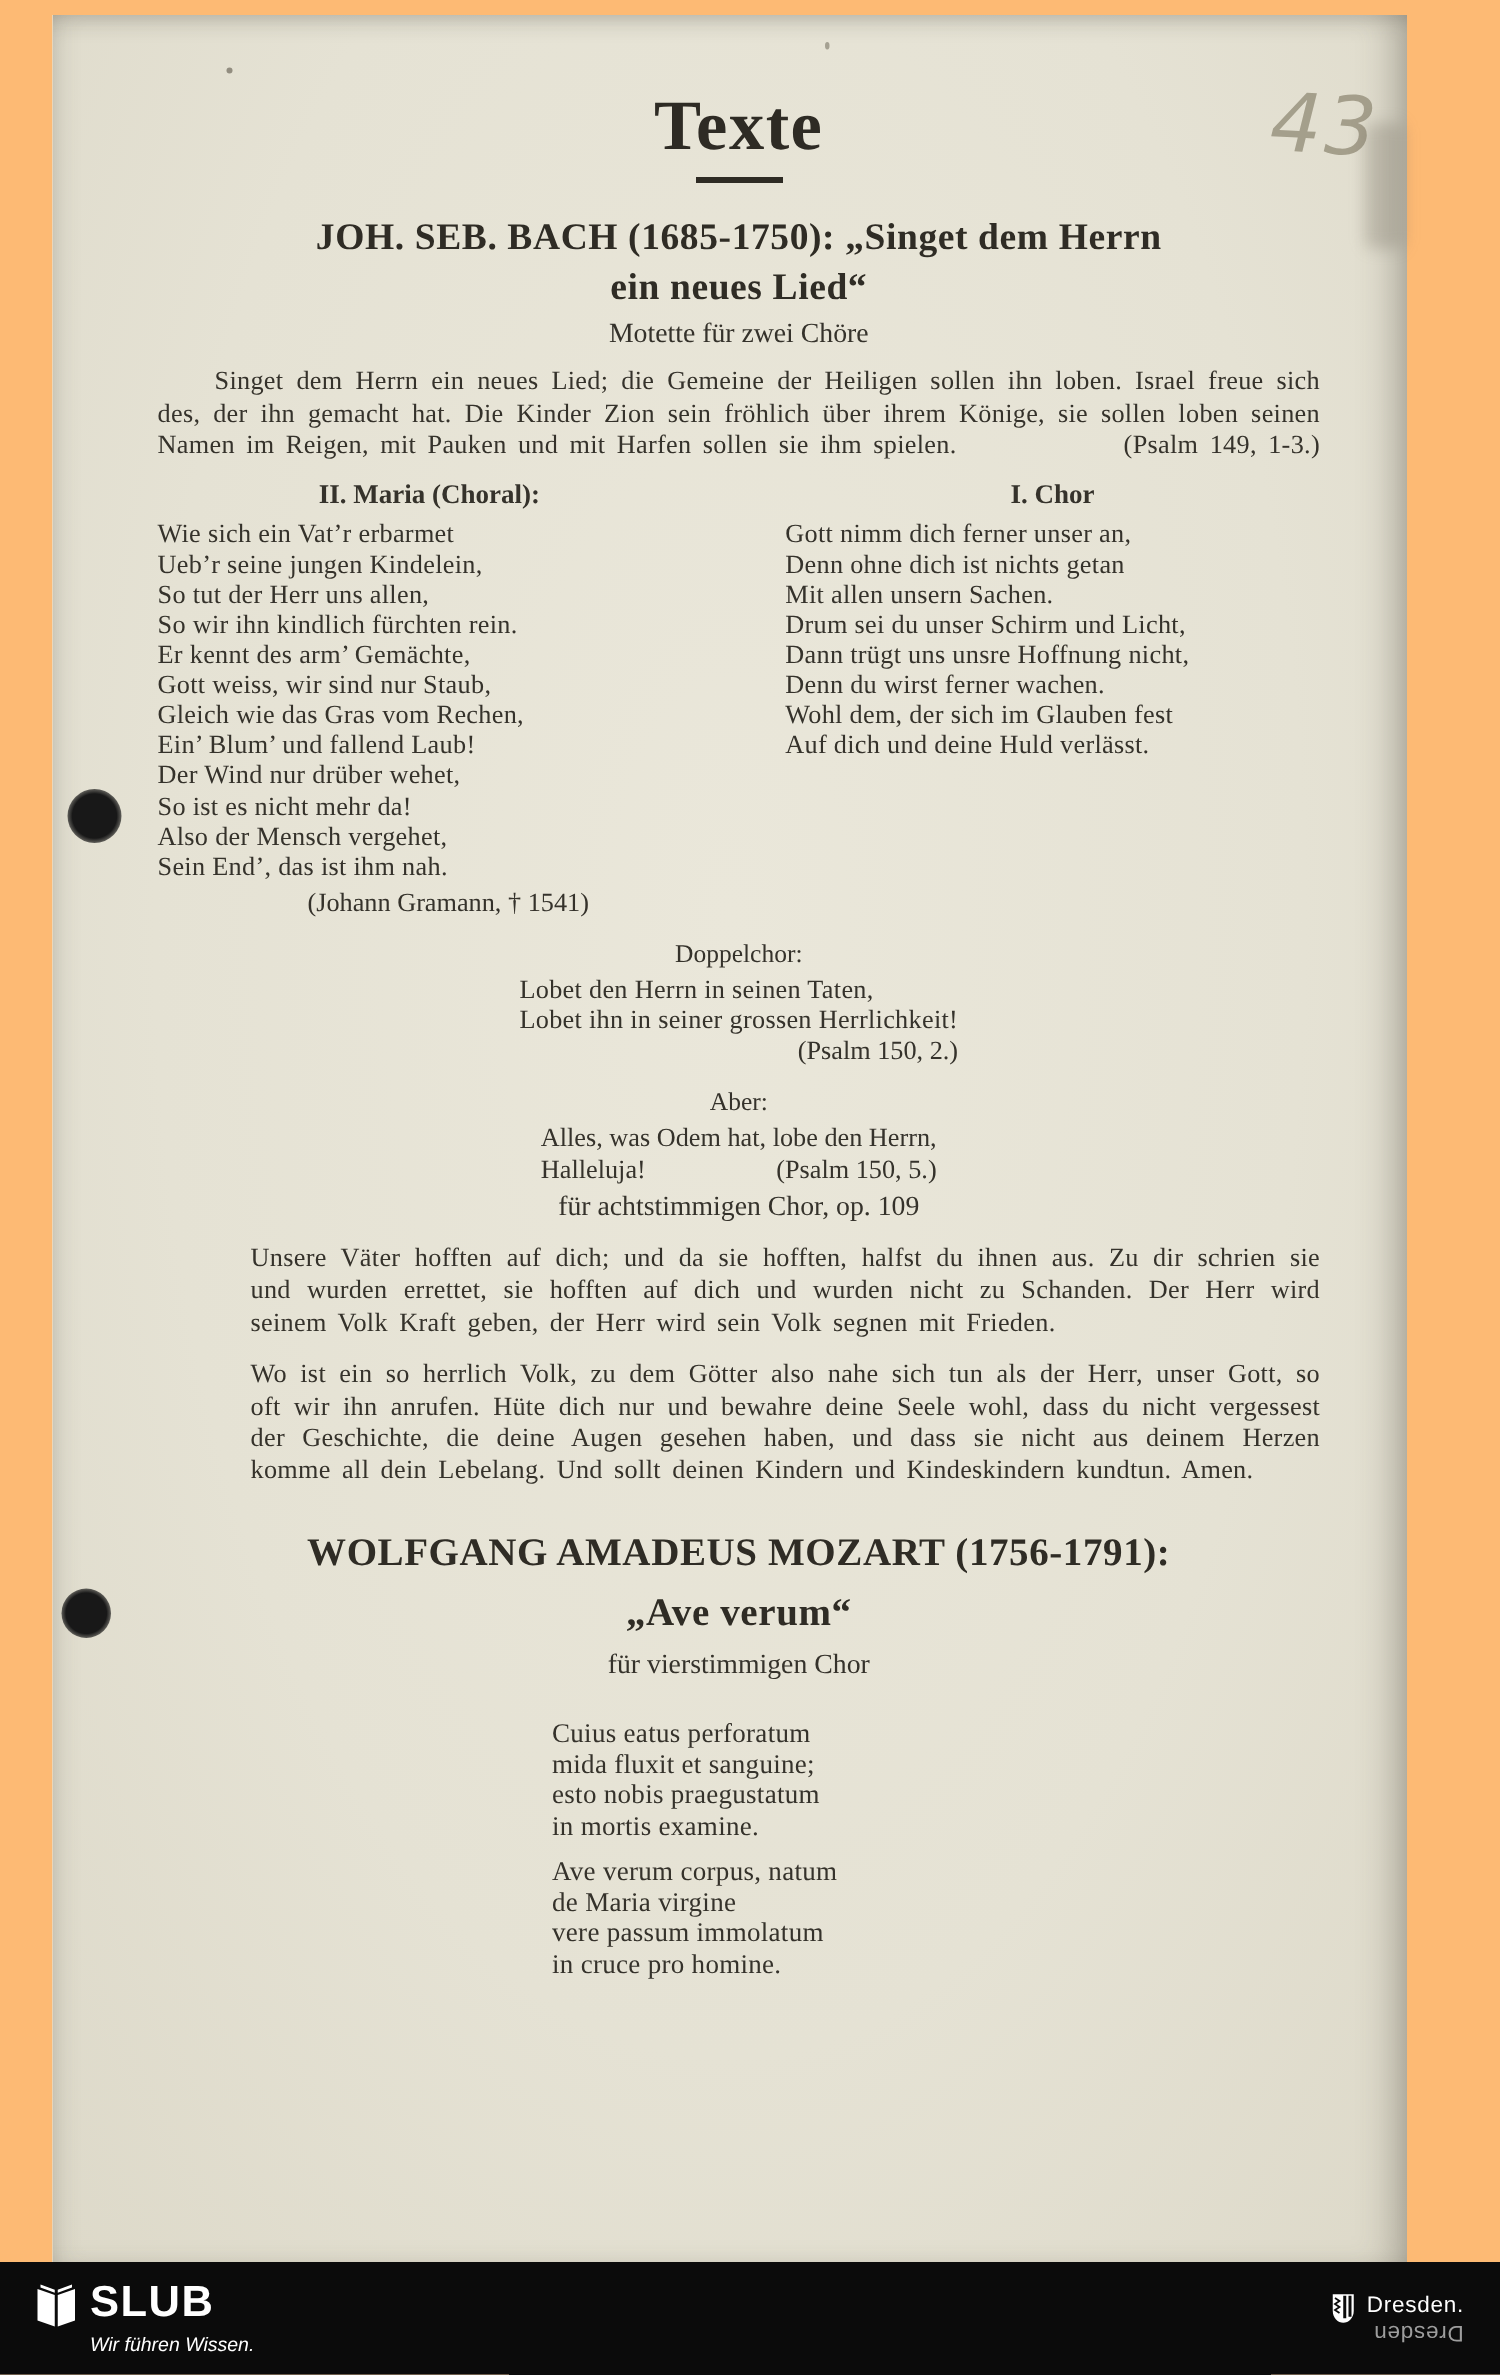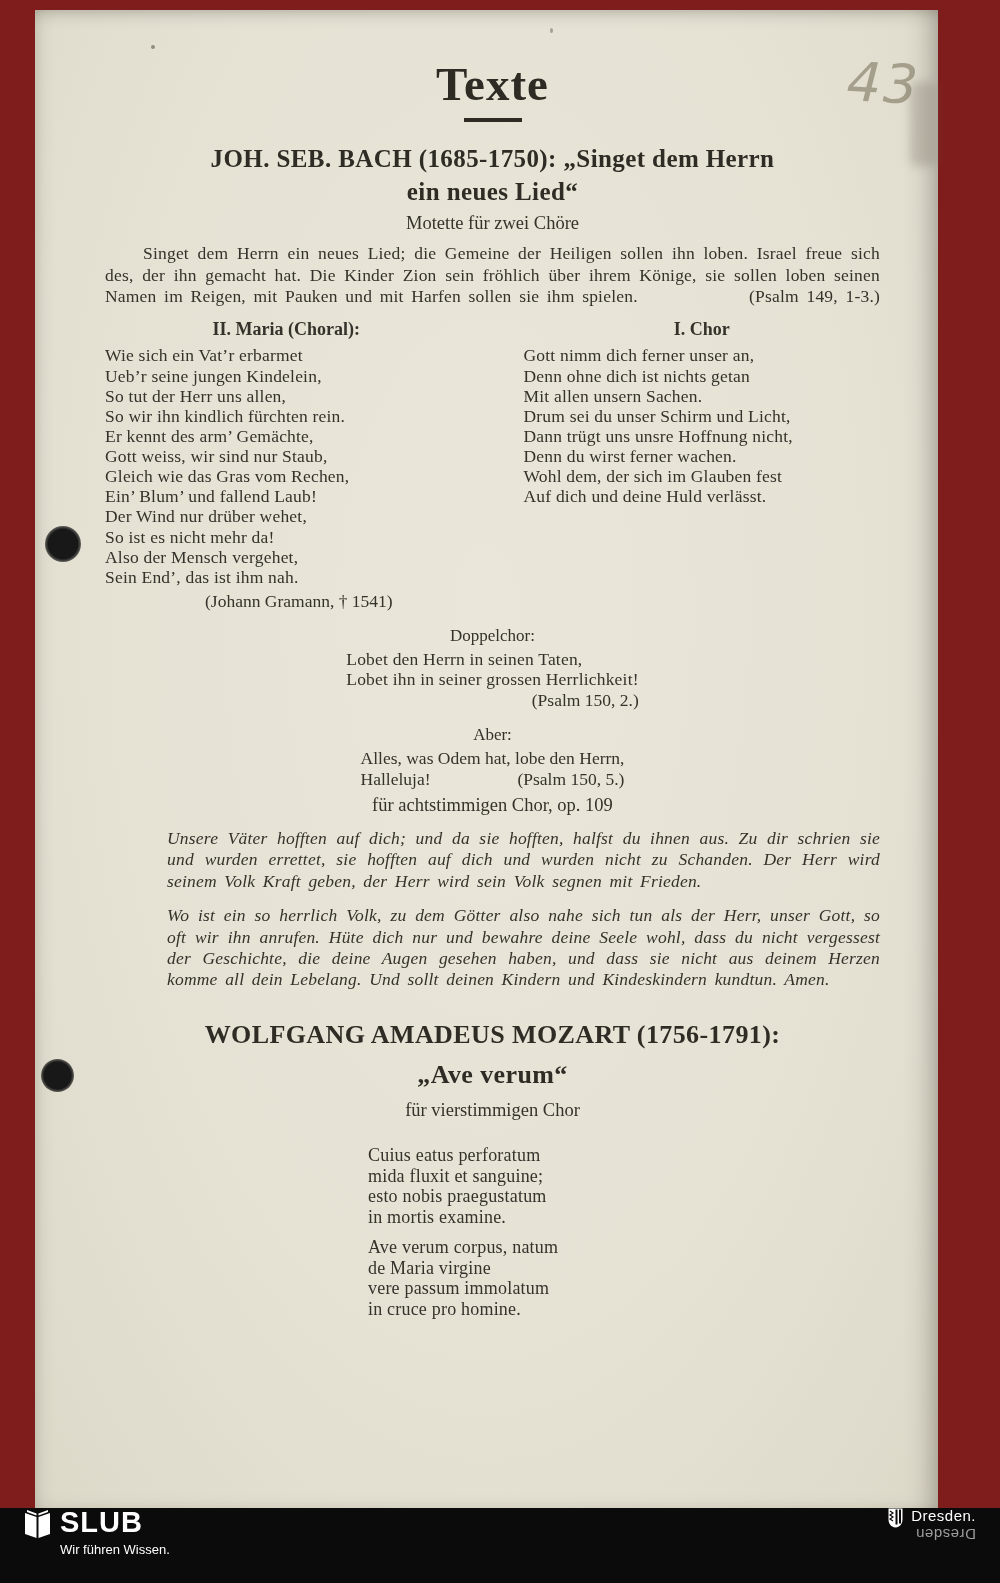--- a/index.html
+++ b/index.html
@@ -1,18 +1,18 @@
 <!DOCTYPE html>
 <html><head>
 <meta charset="utf-8">
 <style>
   html,body { margin:0; padding:0; background:#1e1e1e; }
   .stage {
     position:relative; width:1000px; height:1583px; margin:0 auto;
-    background:#7f1d1d; overflow:hidden;
+    background:#fdba74; overflow:hidden;
     font-family:"Liberation Serif","DejaVu Serif",serif;
   }
 
   
   .page {
     position:absolute; left:35px; top:10px; width:903px; height:1498px;
     background:#e7e4d6;
     background-image: radial-gradient(ellipse at 50% 40%, #eae7da 0%, #e5e2d4 60%, #ddd9c9 100%);
     color:#35322b;
     box-shadow: inset -20px 0 26px -14px rgba(70,66,55,.40),
@@ -69,39 +69,39 @@
   .chor-head { text-align:center; font-weight:700; font-size:18px; margin-bottom:5px; }
   .col-left .chor-head { padding-right:56px; }
   .lines { white-space:pre-line; font-size:17.5px; line-height:1.15; letter-spacing:.2px; }
   .attrib { margin-top:4px; padding-left:100px; font-size:17.5px; }
 
   .center-head { text-align:center; font-size:17px; margin-top:14px; }
   .center-block { width:fit-content; margin:3px auto 0; font-size:17.5px; line-height:1.2; }
   .ref-line { text-align:right; margin-top:1px; }
   .fuge-line2 { display:flex; justify-content:space-between; gap:76px; }
 
-  .brahms-para { margin:0 0 13px 62px;font-style:italic; }
+  .brahms-para { margin:0 0 13px 62px; }
   .section-brahms .sec-heading { margin-top:26px; }
   .section-brahms .subtitle { margin-bottom:12px; }
 
   .section-mozart .sec-heading { margin-top:24px; line-height:1.55; }
   .stanza { margin:10px 0 0 263px; font-size:18px; line-height:1.14; }
   .stanza.second { margin-top:24px; }
 
   
   .footer {
     position:absolute; left:0; bottom:0; width:1000px; height:75px;
     background:#0b0b0b; color:#ffffff;
     font-family:"Liberation Sans","DejaVu Sans",sans-serif;
-    display:flex; align-items:flex-start; justify-content:space-between;
+    display:flex; align-items:center; justify-content:space-between;
     padding:0 24px; box-sizing:border-box;
   }
   .footer-left { display:flex; align-items:flex-start; gap:9px; }
   .slub-name { font-size:29px; font-weight:700; letter-spacing:1px; line-height:1; }
-  .slub-tagline { font-size:13px; margin-top:5px; }
+  .slub-tagline { font-size:13px; margin-top:5px;font-style:italic; }
   .footer-right { display:flex; align-items:flex-start; gap:8px; }
   .dresden-city { font-size:15px; font-weight:400; letter-spacing:.5px; line-height:1.1; }
   .dresden-city.mirrored { transform:rotate(180deg); color:#9d9d9d; font-weight:400; }
   .icon svg { display:block; }
 </style>
 </head>
 <body>
 
 <div class="stage">
 

